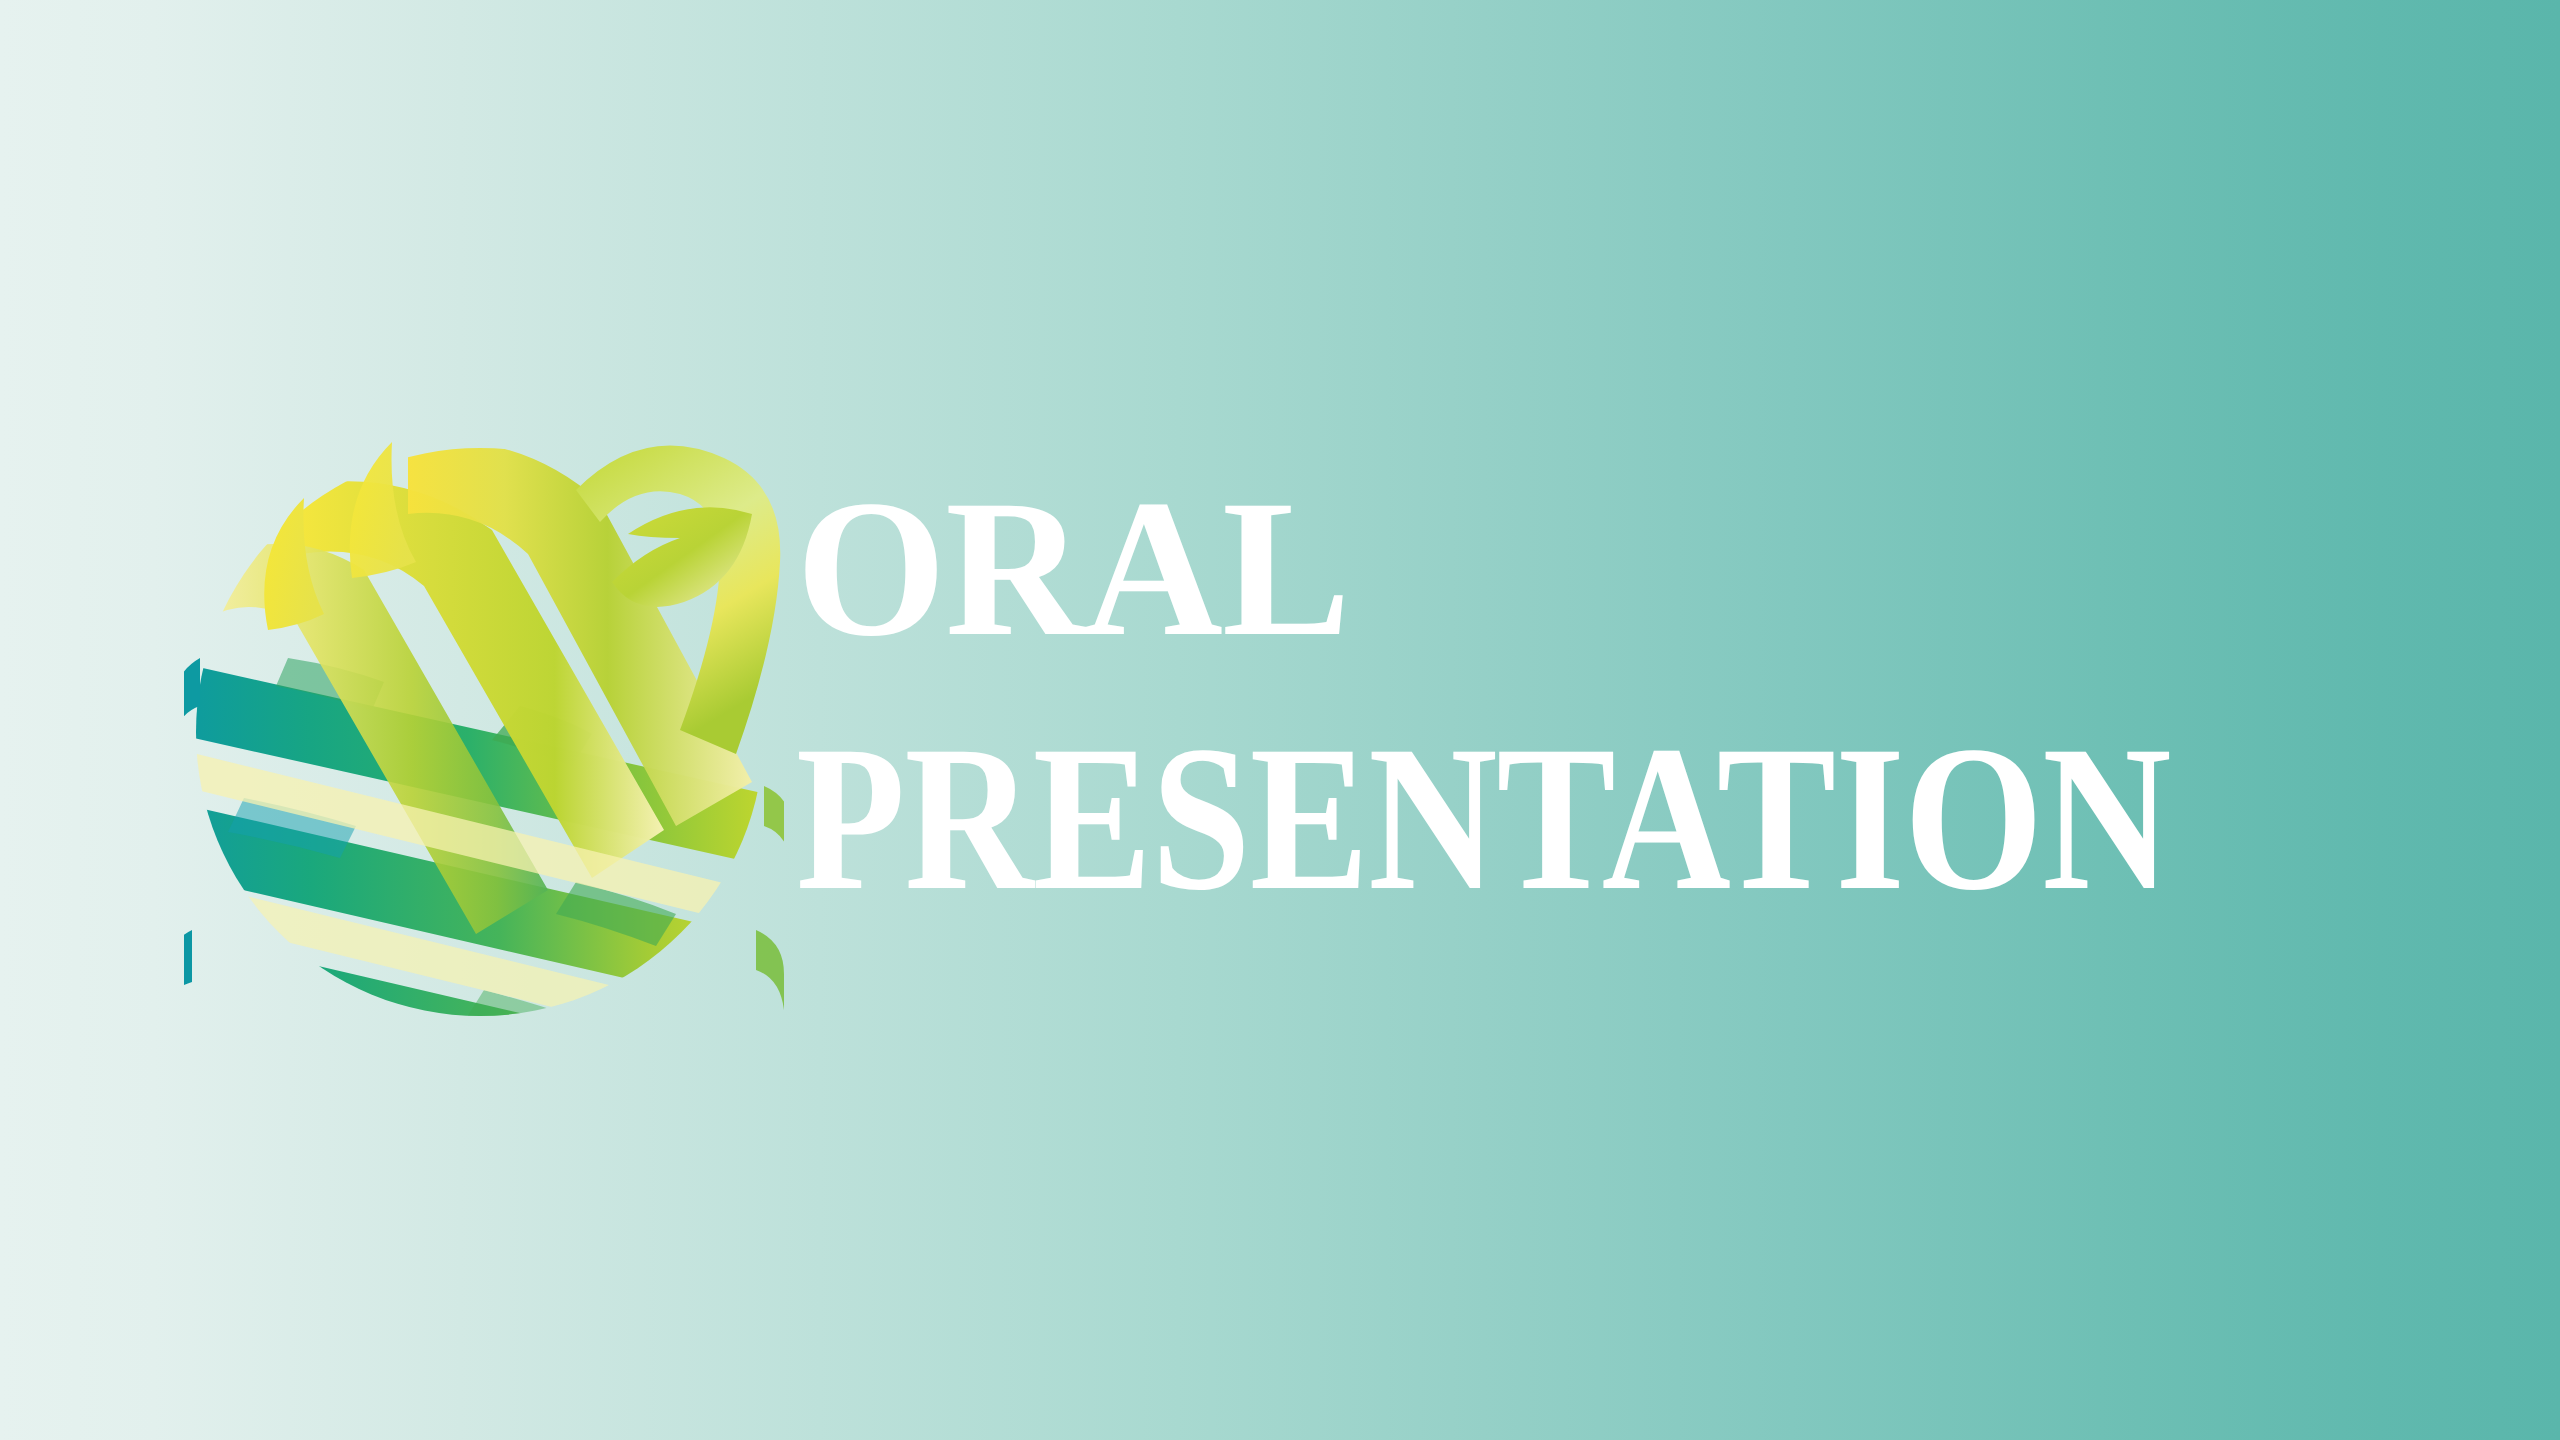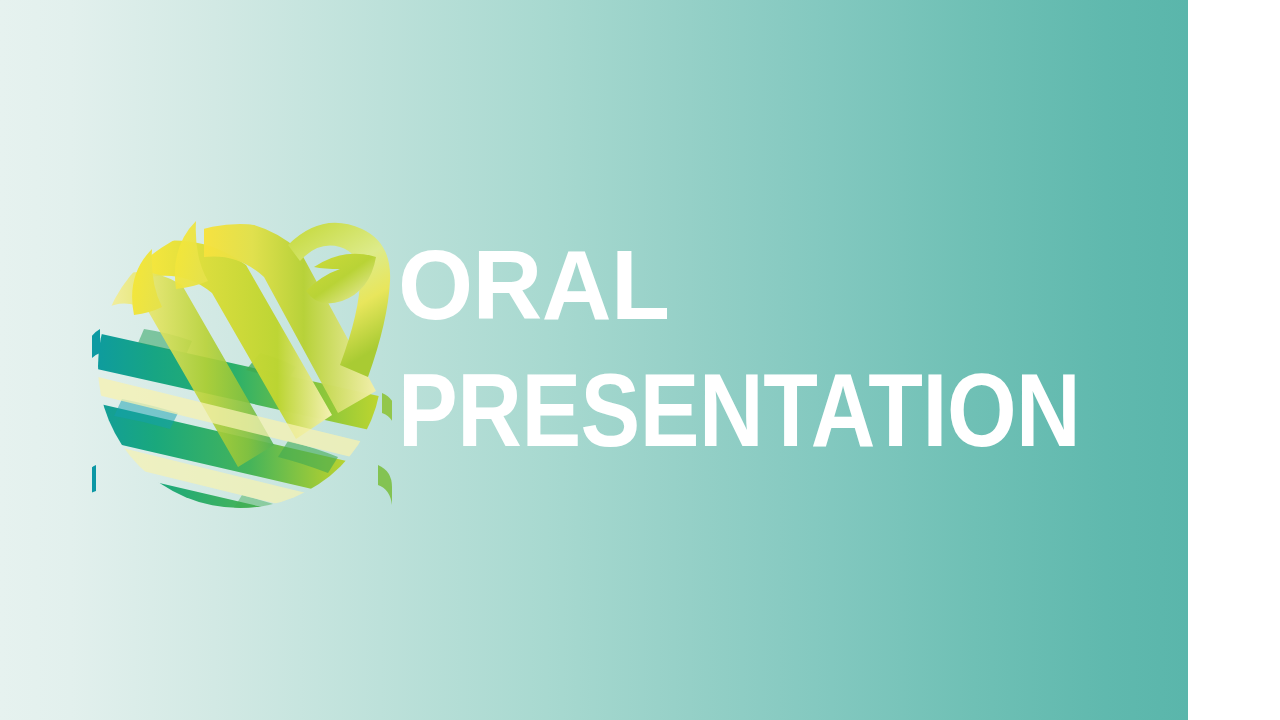--- a/index.html
+++ b/index.html
@@ -3,24 +3,24 @@
 <meta charset="utf-8">
 <title>Oral Presentation Title Slide</title>
 <style>
   html, body {
     margin: 0;
     padding: 0;
     background: #ffffff;
   }
   #slide {
     position: relative;
-    width: 1188px;
+    width: 1280px;
     height: 720px;
     overflow: hidden;
-    font-family: Liberation Sans, sans-serif;
+    font-family: Liberation Serif, serif;
     background: linear-gradient(
         to right,
         #e6f2ef 0%,
         #e2f0ed 6%,
         #d2e9e4 18%,
         #bde1da 32%,
         #a8d9d0 46%,
         #95d0c7 58%,
         #82c8bf 70%,
         #6fc0b5 82%,

